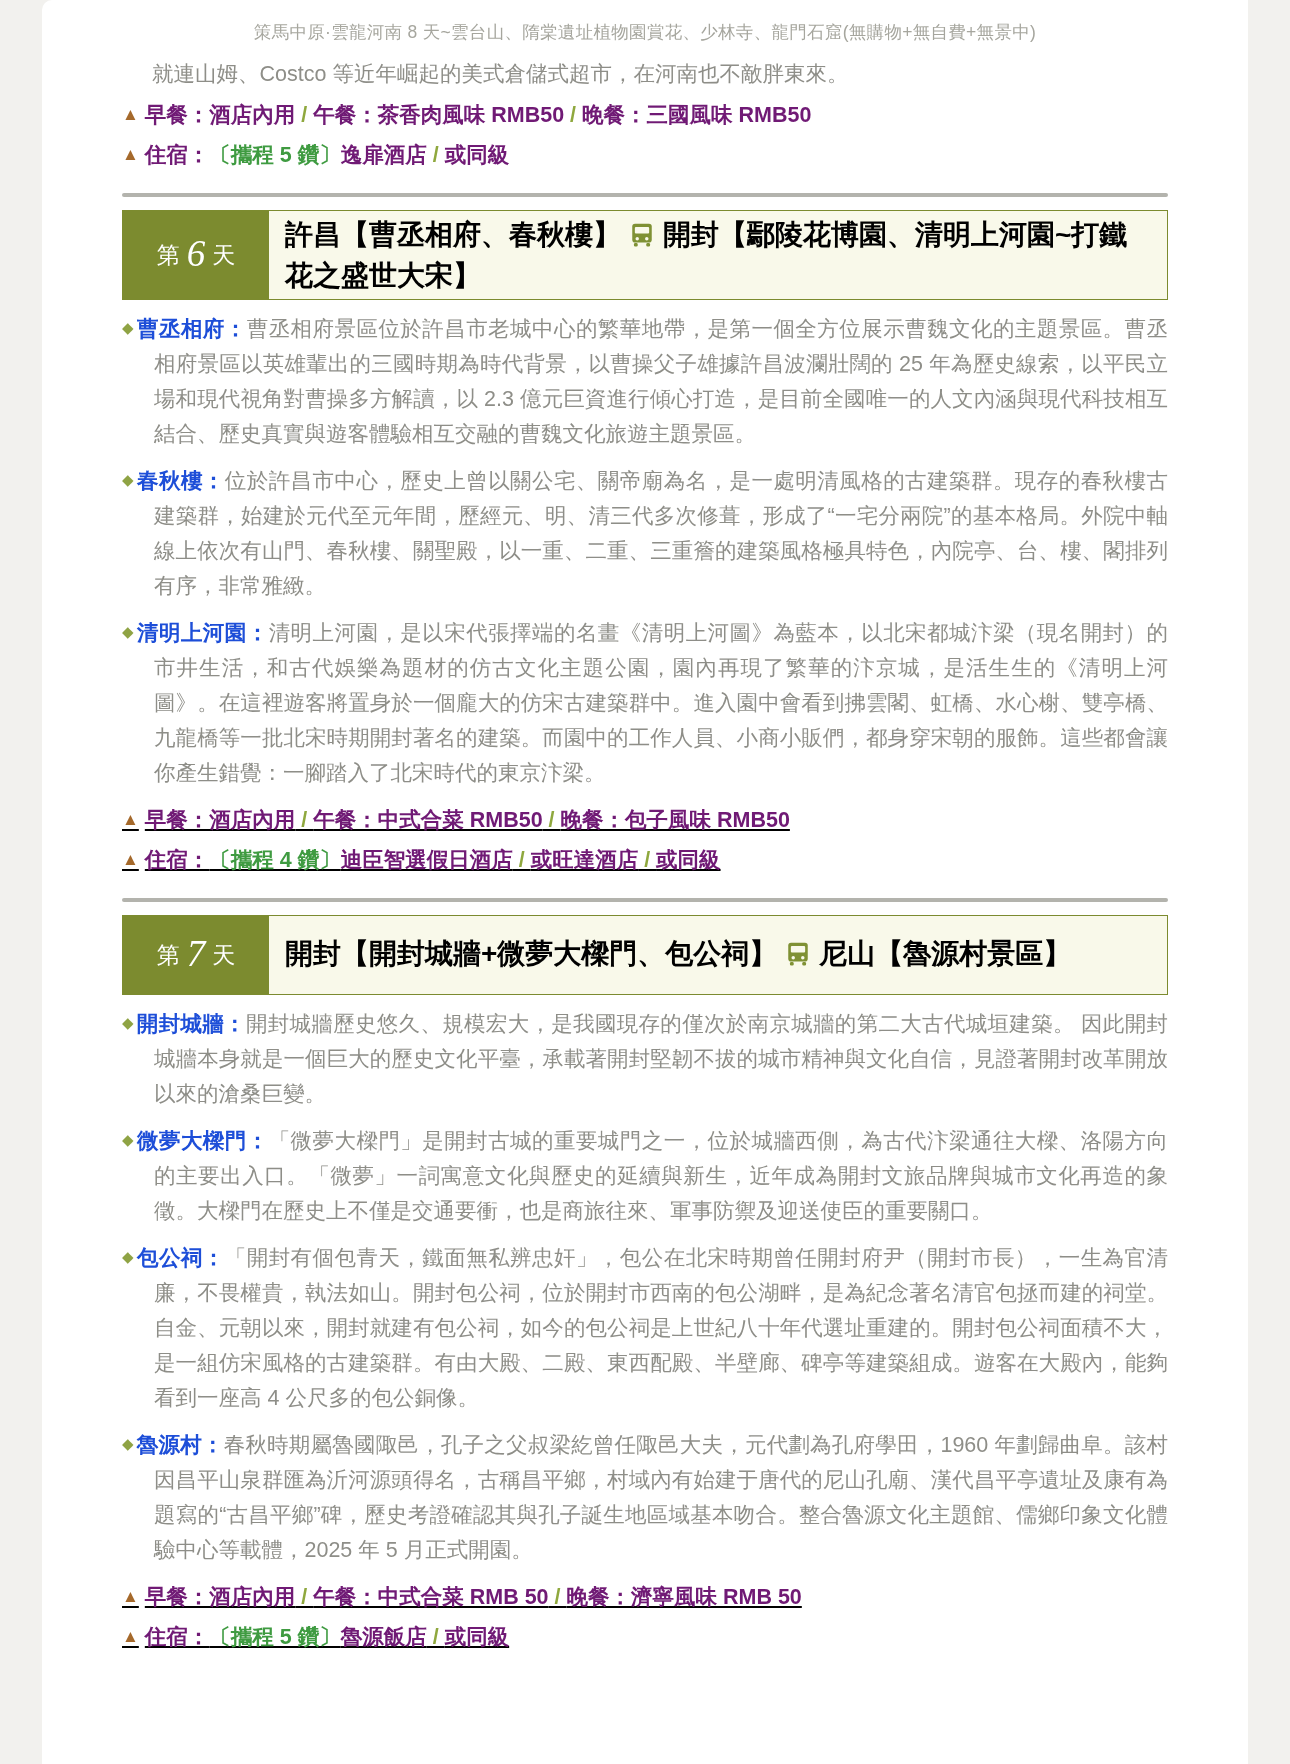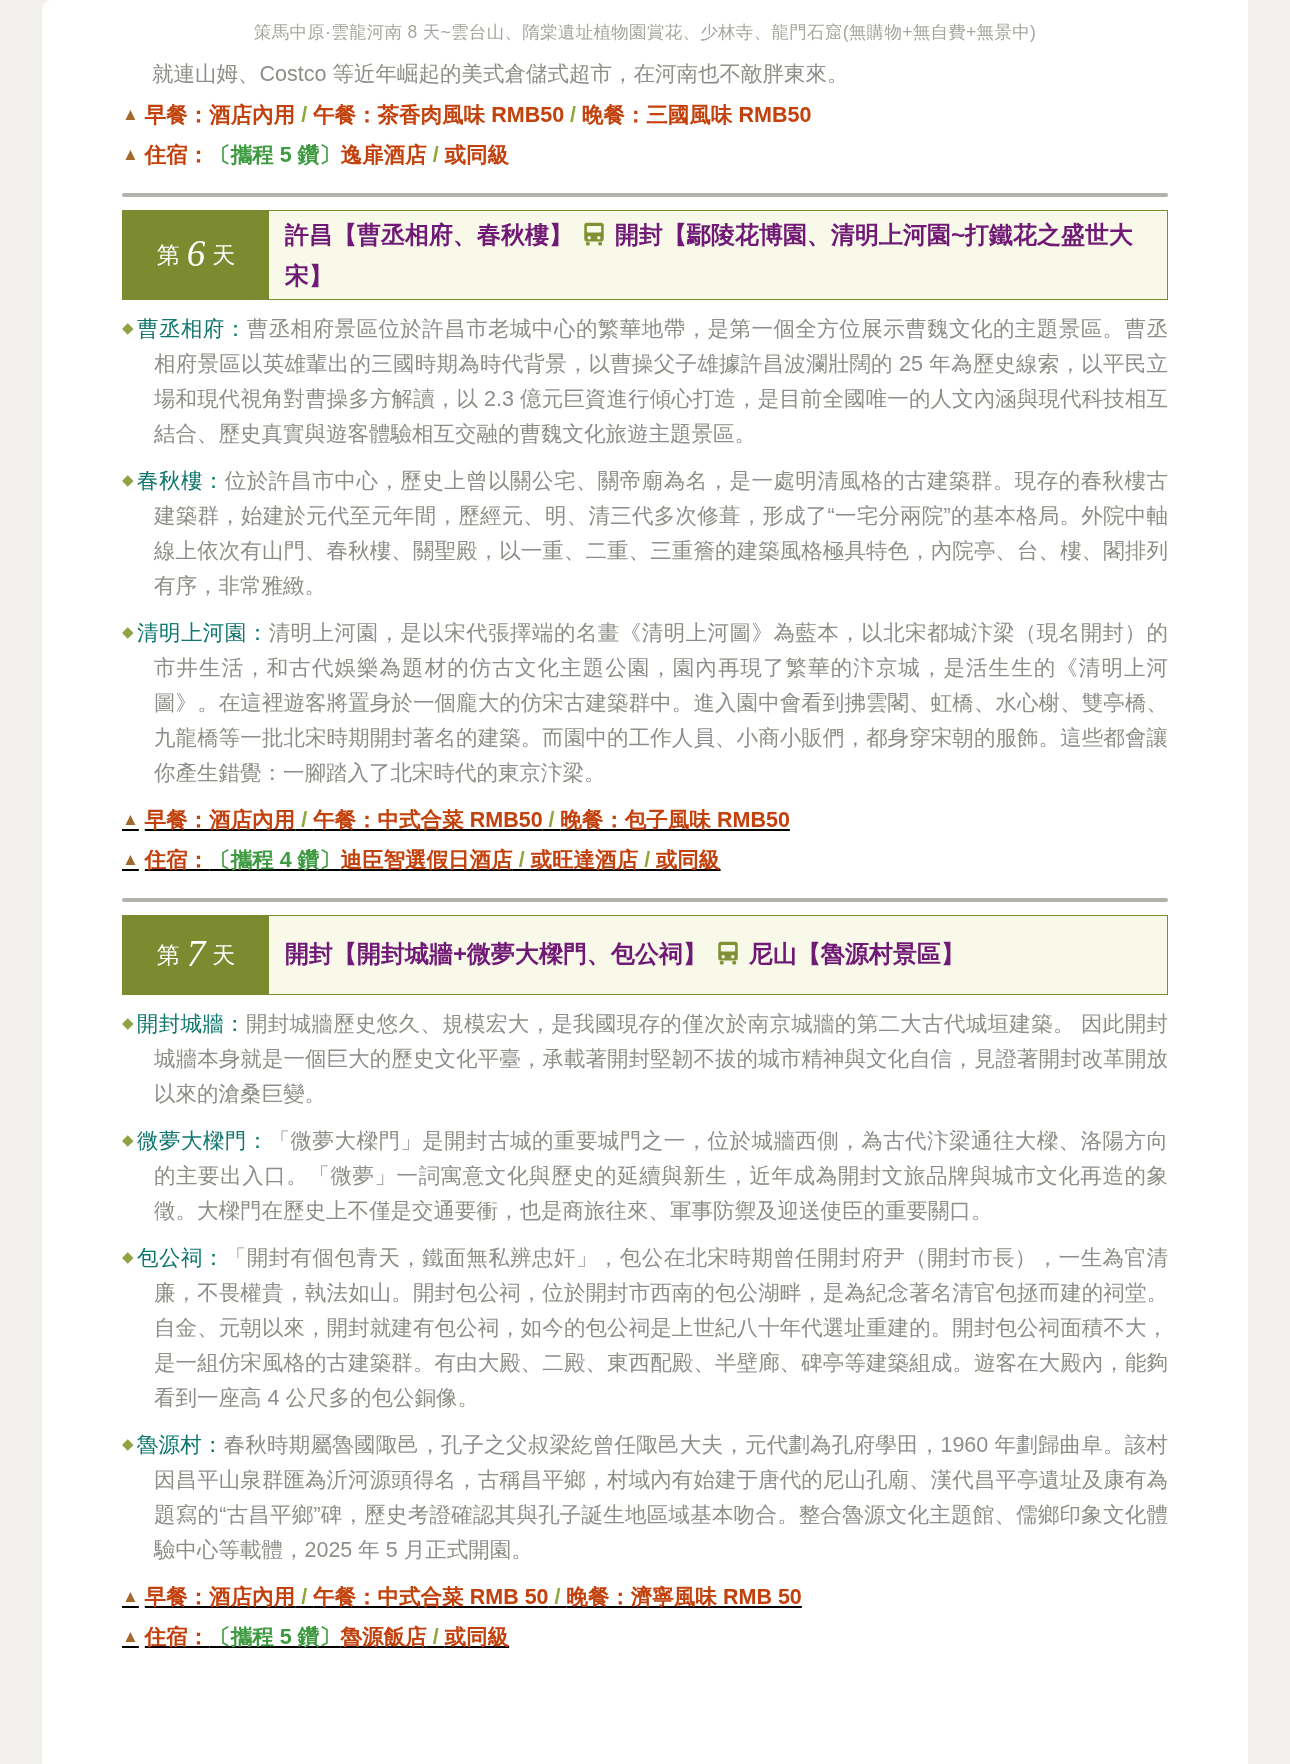--- a/index.html
+++ b/index.html
@@ -17,43 +17,43 @@
   .content { padding:0 80px; }
   .intro {
     margin:13px 0 4px 30px;
     font-size:21.5px; color:#8e8e88; line-height:34px;
   }
   .info-line {
     font-size:21.5px; font-weight:bold; line-height:39px; color:#a5692b;
     white-space:nowrap;
   }
   .info-line .marker { font-size:17px; margin-right:6px; vertical-align:2px; color:#a5692b; }
-  .c-brown   { color:#c2410c; }
+  .c-brown   { color:#701a75; }
   .c-bracket { color:#3f9b41; }
   .c-slash   { color:#8fa83e; }
   .separator { height:4px; background:#b3b3ad; margin:18px 0 13px 0; border-radius:2px; }
   .banner { display:flex; background:#f9f9ea; border:1px solid #7c8b2f; min-height:80px; }
   .day-box {
     width:146px; flex-shrink:0; background:#7c8b2f; color:#ffffff;
     display:flex; align-items:center; justify-content:center; gap:7px;
   }
   .day-prefix, .day-suffix { font-size:23px; }
   .day-number { font-size:37px; font-style:italic; font-family:"Liberation Serif", serif; line-height:1; padding-bottom:3px; }
   .banner-title {
     display:flex; align-items:center; padding:5px 16px;
-    font-size:24px; font-weight:bold; color:#701a75; line-height:37px;
+    font-size:28px; font-weight:bold; color:#000000; line-height:37px;
   }
   .banner-title .bus { margin:0 8px; vertical-align:-4px; }
   .para {
     margin:10px 0 0 0; padding-left:32px; text-indent:-32px;
     font-size:21.5px; line-height:35px; color:#8e8e88;
     text-align:justify;
   }
   .para .bullet { color:#8fa344; font-size:15px; margin-right:3px; vertical-align:3px; }
-  .para .label  { color:#0f766e; font-weight:normal; }
+  .para .label  { color:#1d4ed8; font-weight:bold; }
   .day-lines { margin-top:9px;text-decoration:underline; }
 </style>
 </head>
 <body>
 
 <div class="page">
   <div class="top-header">策馬中原·雲龍河南 8 天~雲台山、隋棠遺址植物園賞花、少林寺、龍門石窟(無購物+無自費+無景中)</div>
   <div class="content">
     <p class="intro">就連山姆、Costco 等近年崛起的美式倉儲式超市，在河南也不敵胖東來。</p>
     <div id="pre-lines">

